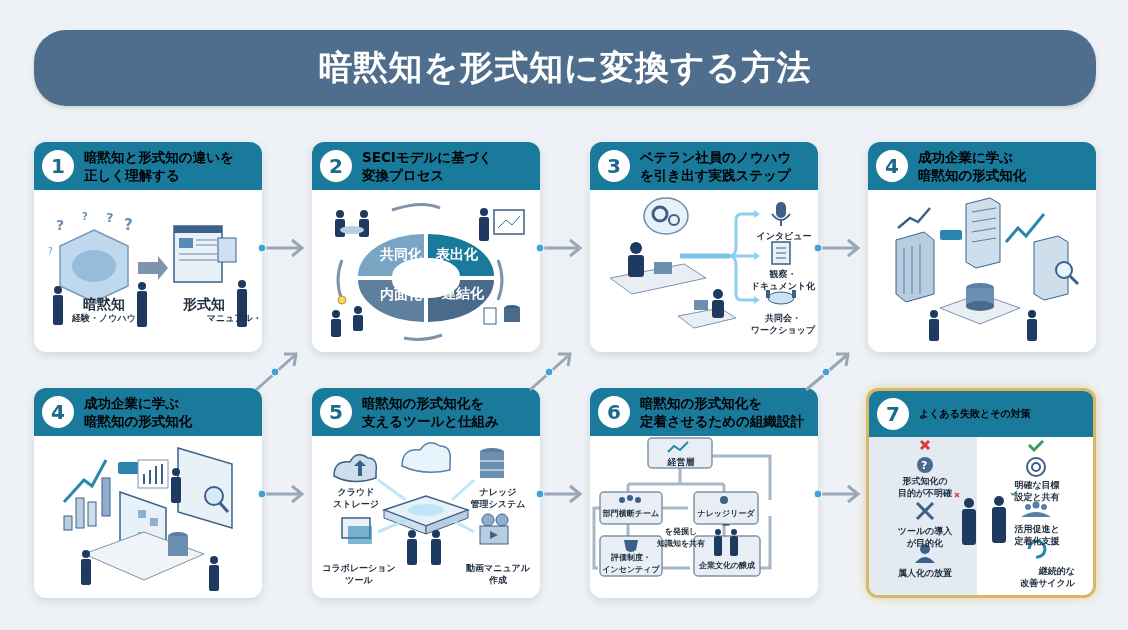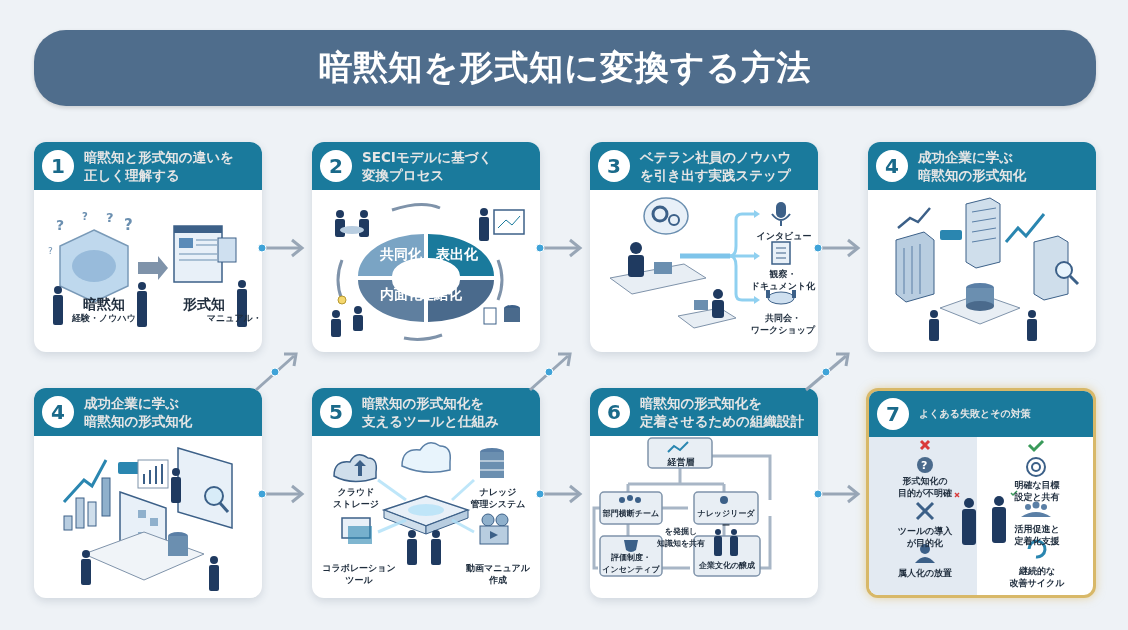--- a/index.html
+++ b/index.html
@@ -33,21 +33,21 @@
     height: 48px; background: #1a7a9c;
     display: flex; align-items: center; padding: 0 8px;
   }
   .num {
     width: 32px; height: 32px; border-radius: 50%; background: #fff;
     color: #1a6a8a; font-weight: bold; font-size: 20px;
     display: flex; align-items: center; justify-content: center;
     flex-shrink: 0; margin-right: 10px;
   }
   .card-title {
-    color: #e5e5e5; font-size: 13.5px; font-weight: bold; line-height: 18px;
+    color: #000000; font-size: 13.5px; font-weight: bold; line-height: 18px;
     white-space: pre-line;
   }
   .card-body { position: relative; height: 162px; }
   .lbl { position: absolute; font-size: 9px; font-weight: bold; text-align: center; line-height: 12px; color: #1f2d3d; white-space: pre-line; }
   .lbl.big { font-size: 14px; }
   .connector { position: absolute; }
   svg { display: block; }
   .person { fill: #1f3a60; }
 </style>
 </head>
@@ -147,21 +147,21 @@
             <circle cx="24" cy="124" r="4"></circle>
             <rect x="19" y="129" width="10" height="18" rx="2"></rect>
         <circle cx="46" cy="120" r="4"></circle>
             <rect x="41" y="125" width="10" height="16" rx="2"></rect>
           </g>
       </g>
     </svg>
     <div class="lbl big" style="left:64px;top:58px;width:50px;color:#fff;">共同化</div>
     <div class="lbl big" style="left:120px;top:58px;width:50px;color:#fff;">表出化</div>
     <div class="lbl big" style="left:64px;top:98px;width:50px;color:#fff;">内面化</div>
-    <div class="lbl big" style="left:104px;top:98px;width:50px;color:#fff;">連結化</div>
+    <div class="lbl big" style="left:126px;top:98px;width:50px;color:#fff;font-family:Liberation Mono, monospace;">連結化</div>
   </div>
 </div>
 
 <div class="card" style="left:590px;top:142px;">
   <div class="card-head">
     <div class="num">3</div>
     <div class="card-title">ベテラン社員のノウハウ
 を引き出す実践ステップ</div>
   </div>
   <div class="card-body">
@@ -488,21 +488,21 @@
     </svg>
     <div class="lbl" style="left:18px;top:38px;width:76px;">形式知化の
 目的が不明確</div>
     <div class="lbl" style="left:18px;top:88px;width:76px;">ツールの導入
 が目的化</div>
     <div class="lbl" style="left:18px;top:130px;width:76px;">属人化の放置</div>
     <div class="lbl" style="left:130px;top:42px;width:76px;">明確な目標
 設定と共有</div>
     <div class="lbl" style="left:130px;top:86px;width:76px;">活用促進と
 定着化支援</div>
-    <div class="lbl" style="left:130px;top:128px;width:76px;">継続的な
+    <div class="lbl" style="left:130px;top:128px;width:76px;text-align:right;">継続的な
 改善サイクル</div>
   </div>
 </div>
 
 <svg class="connector" style="left:0;top:0;" width="1128" height="630" pointer-events="none">
   <g stroke="#98a6b6" stroke-width="3" fill="none">
     <g>
         <line x1="262" y1="248" x2="300" y2="248"></line>
         <polyline points="292,240 302,248 292,256"></polyline>
       </g>

